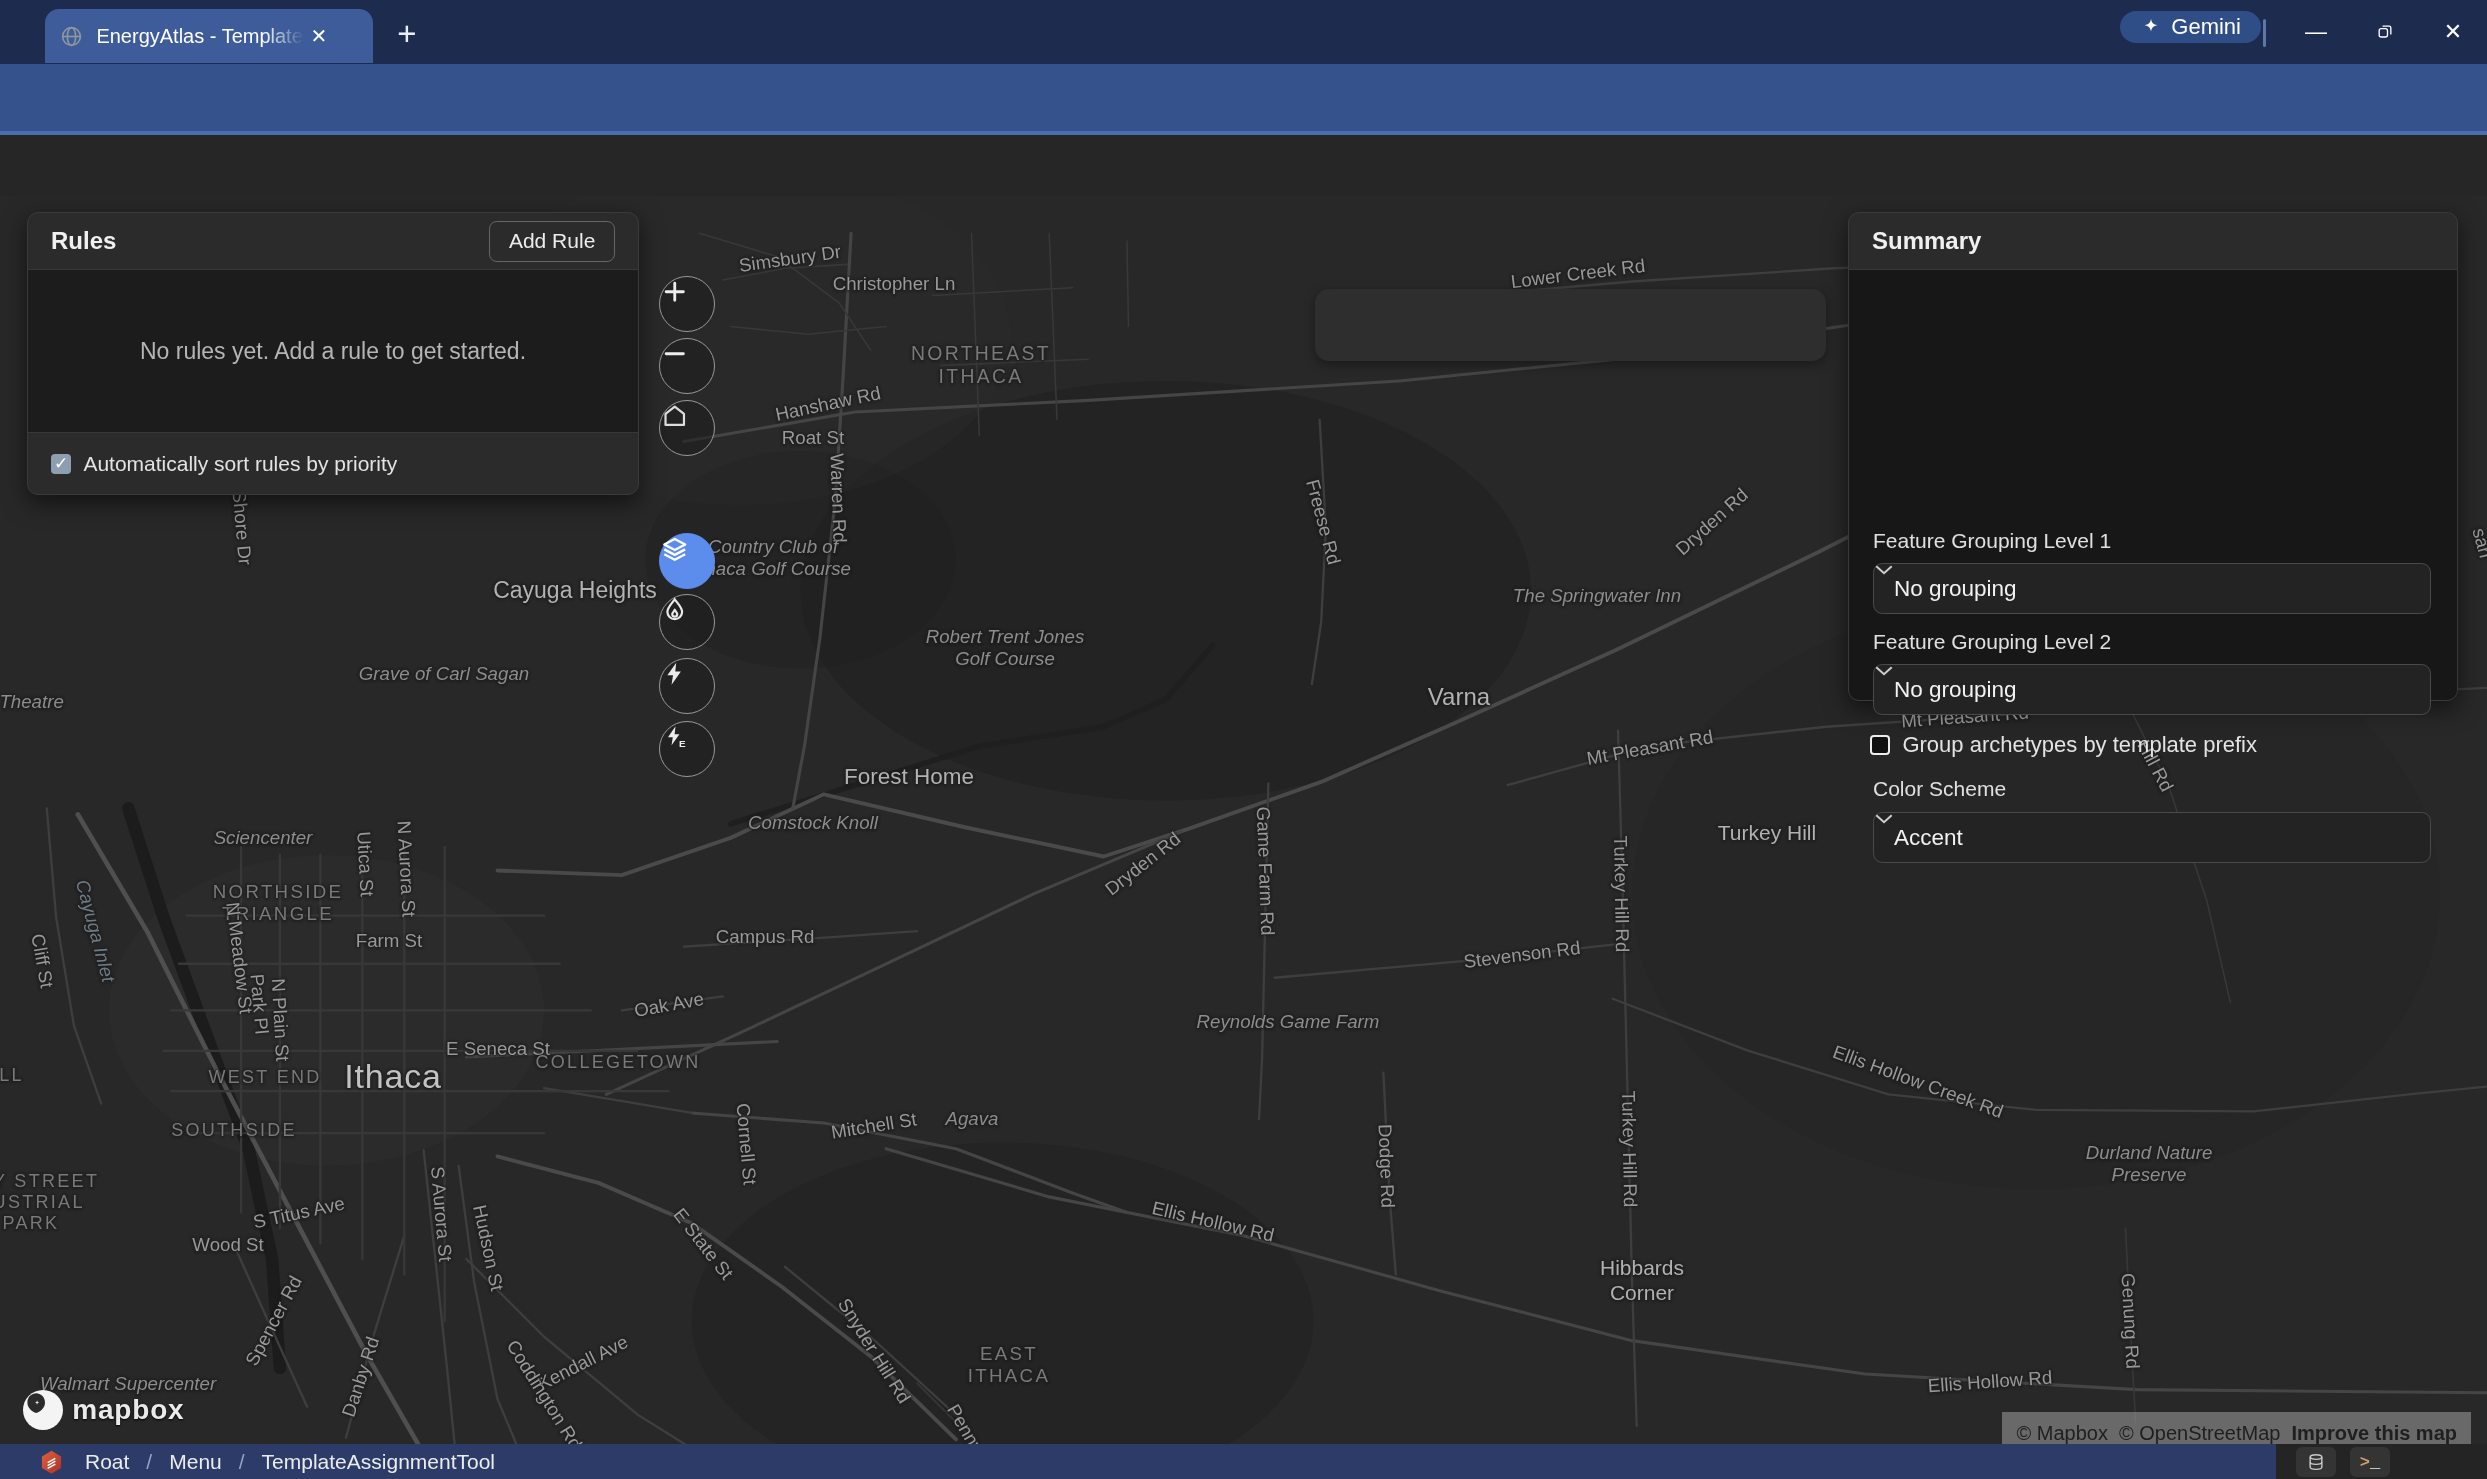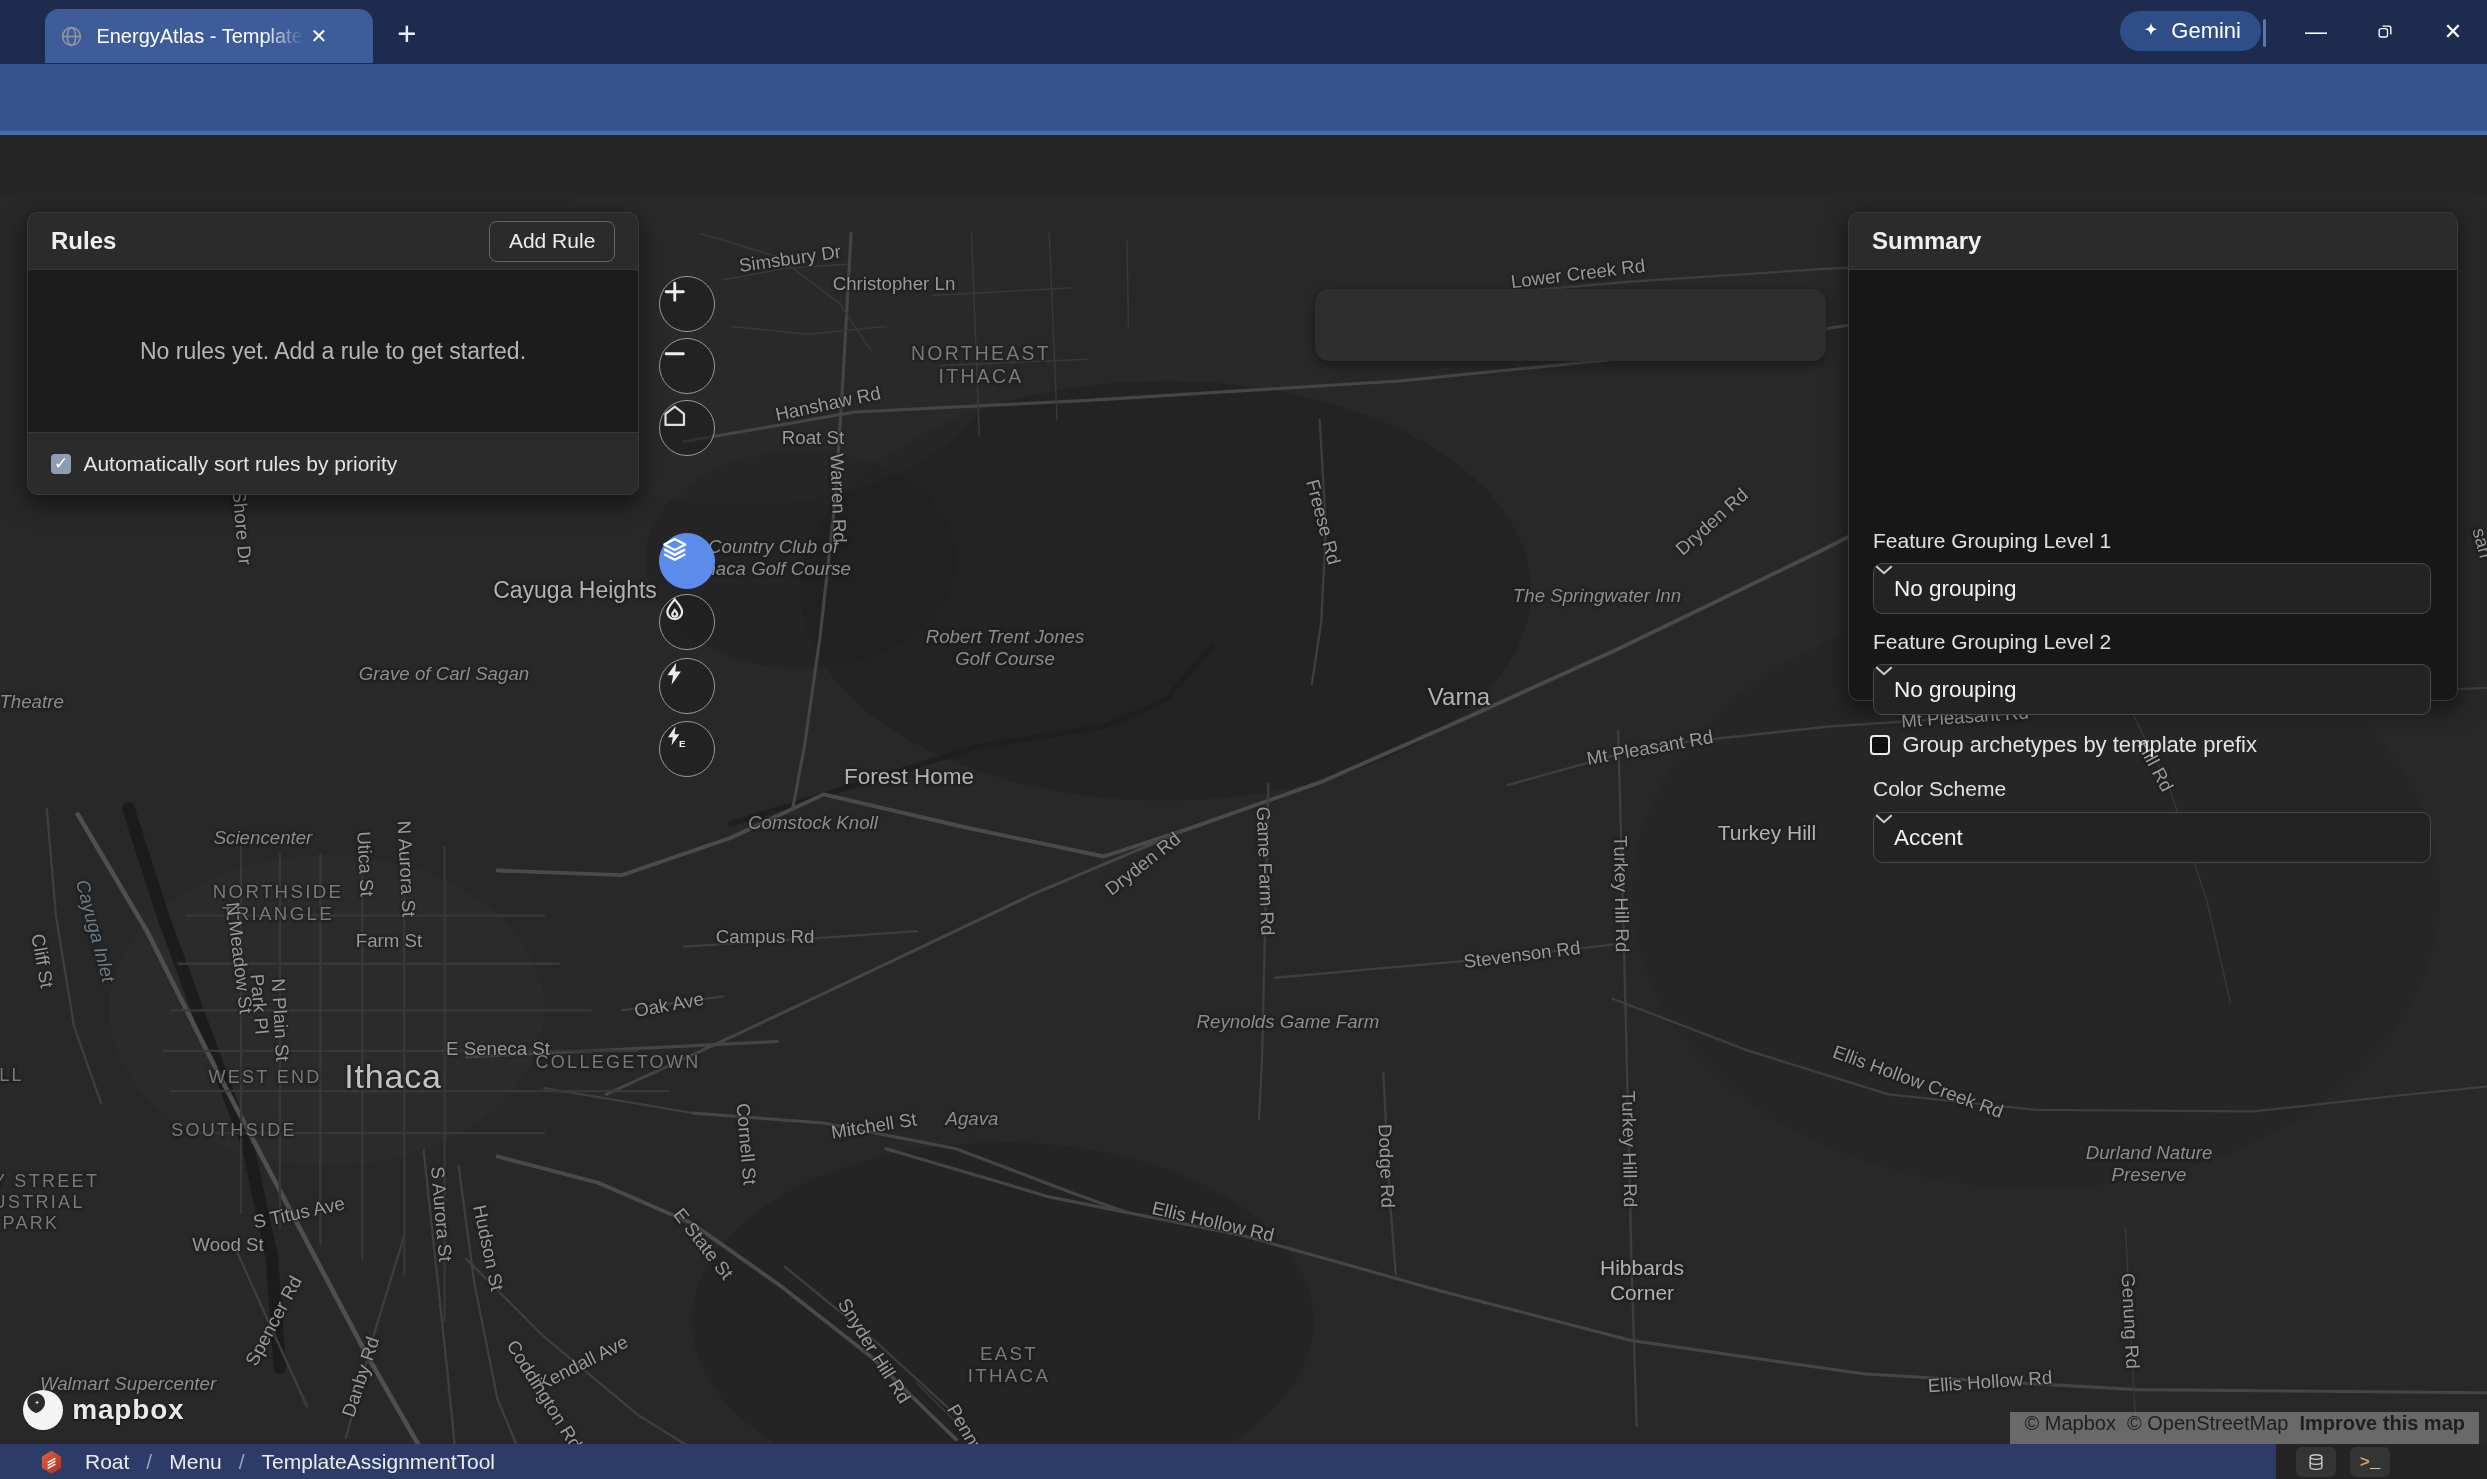--- a/index.html
+++ b/index.html
@@ -7,21 +7,21 @@
        font-family:"Liberation Sans","DejaVu Sans",sans-serif;-webkit-font-smoothing:antialiased;}
   .abs{position:absolute;}
   
   #tabbar{left:0;top:0;width:2487px;height:64px;background:#1c2b4e;}
   #tab{left:45px;top:9.3px;width:328px;height:54px;background:#3e5c99;border-radius:14px 14px 0 0;
        display:flex;align-items:center;padding:0 14px;box-sizing:border-box;color:#fff;}
   #tab-title{font-size:20px;white-space:nowrap;overflow:hidden;width:208px;margin-left:12.4px;
        -webkit-mask-image:linear-gradient(90deg,#000 80%,transparent);mask-image:linear-gradient(90deg,#000 80%,transparent);}
   #tab-close{margin-left:6.2px;font-size:20px;color:#fff;cursor:pointer;}
   #newtab{left:390px;top:17px;width:34px;height:34px;color:#e8edf6;font-size:33px;line-height:34px;text-align:center;font-weight:300;}
-  #gemini{left:2120px;top:11px;height:40px;padding:0 20px;background:#2f4d87;border-radius:20px;
+  #gemini{left:2120px;top:11px;height:32px;padding:0 20px;background:#2f4d87;border-radius:20px;
        display:flex;align-items:center;gap:9.3px;color:#fff;font-size:22px;}
   .winbtn{top:14px;width:44px;height:36px;display:flex;align-items:center;justify-content:center;color:#fff;font-size:22px;}
   #win-divider{left:2263px;top:18.7px;width:3.1px;height:28px;background:#5d77a8;border-radius:1.6px;}
   
   #urlrow{left:0;top:64px;width:2487px;height:67px;background:#35528d;}
   .navic{top:78px;width:40px;height:40px;display:flex;align-items:center;justify-content:center;font-size:28px;color:#f0f3f8;}
   #urlpill{left:190px;top:73px;width:1998px;height:48px;background:#2b4478;border-radius:24px;display:flex;align-items:center;}
   #urltext{font-size:22.5px;margin-left:11px;color:#f2f2f2;}
   #urltext .rest{color:#b9c4da;}
   #chromestrip{left:0;top:131px;width:2487px;height:4.7px;background:#4a6dab;}
@@ -42,21 +42,21 @@
   .lbl.poi{font-style:italic;color:#8d8d8d;}
   .lbl.area{color:#7a7a7a;letter-spacing:2.3px;font-size:18px;}
   .lbl.town{color:#b2b2b2;}
   .lbl.city{color:#c2c2c2;letter-spacing:0.8px;}
   .lbl.water{font-style:italic;color:#6e7b85;}
   #geocoder-box{left:1315px;top:93px;width:511px;height:72px;background:#2e2e2e;border-radius:14px;box-shadow:0 3.1px 11px rgba(0,0,0,.35);}
   .mapctl{position:absolute;width:56px;height:56px;border-radius:50%;box-sizing:border-box;
        border:1.6px solid #9a9a9a;background:rgba(30,30,30,.55);display:flex;align-items:center;justify-content:center;cursor:pointer;}
   .mapctl.active{background:#5c8ded;border-color:#5c8ded;}
   .mapctl svg{width:29.5px;height:29.5px;}
-  #attribution{right:8px;top:1216px;height:33px;background:rgba(158,158,158,.55);display:flex;align-items:flex-start;
+  #attribution{right:16px;top:1216px;height:33px;background:rgba(158,158,158,.55);display:flex;align-items:flex-end;
        padding:0 14px;gap:11px;font-size:20px;color:#1f1f1f;}
   #attribution .improve{font-weight:bold;}
   #mblogo{left:23px;top:1194px;display:flex;align-items:center;gap:9.3px;}
   #mblogo .circle{width:40px;height:40px;border-radius:50%;background:#f4f4f4;display:flex;align-items:center;justify-content:center;}
   #mblogo .word{color:#eaeaea;font-size:28px;font-weight:bold;letter-spacing:0.8px;text-shadow:0 0.8px 2.3px #000;}
   
   .panel{background:#2b2b2b;border:0.8px solid #3a3a3a;border-radius:11px;box-shadow:0 7.8px 23px rgba(0,0,0,.55);overflow:hidden;}
   #rules-panel{left:27px;top:16.3px;width:610px;height:281px;}
   .panel-head{height:56px;display:flex;align-items:center;justify-content:space-between;padding:0 23px;box-sizing:border-box;}
   .panel-head .ttl{font-size:24px;font-weight:600;color:#f0f0f0;}

